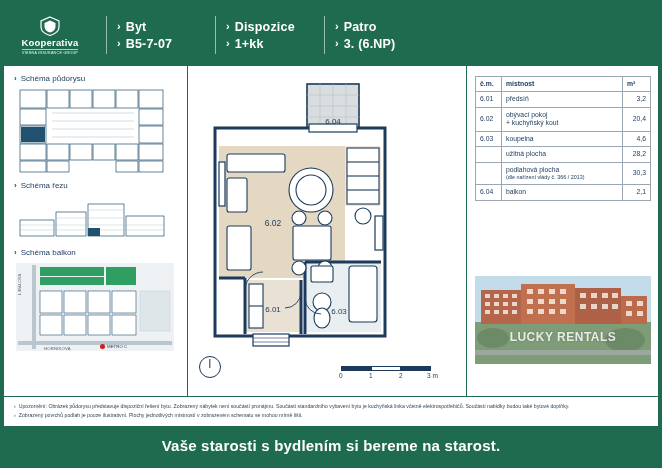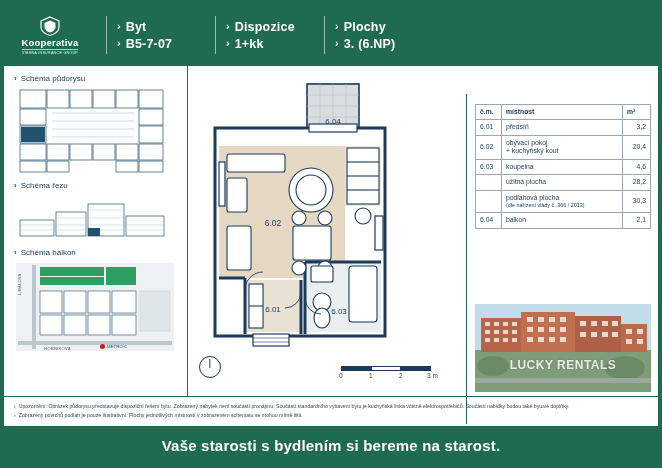--- a/index.html
+++ b/index.html
@@ -125,21 +125,20 @@
   .sb-seg { position: absolute; top: 0; height: 5px; border: .8px solid #1b3a5c; }
   .sb-fill { background: #1b3a5c; }
   .sb-lab { position: absolute; top: 6px; font-size: 6.5px; color: #1b3a5c; }
 
   
   .right-col {
     position: absolute; left: 462px; top: 62px;
     width: 192px; height: 330px;
     border-left: 1px solid #1f6b4f;
     padding: 10px 8px 0 8px;
-    margin-top: 28px;
   }
   table.tbl {
     width: 176px; border-collapse: collapse;
     font-size: 6.8px; color: #1b3a5c;
   }
   table.tbl th, table.tbl td {
     border: .7px solid #9aa7b2;
     padding: 3px 4px;
     vertical-align: middle;
     line-height: 1.25;
@@ -225,21 +224,21 @@
       <div class="hrow">
           <span class="chev">›</span>
         <span class="hlabel">1+kk</span>
         </div>
     </div>
 
     <div class="vdiv"></div>
     <div class="hgroup">
       <div class="hrow">
           <span class="chev">›</span>
-        <span class="hlabel">Plochy</span>
+        <span class="hlabel">Patro</span>
         </div>
       <div class="hrow">
           <span class="chev">›</span>
         <span class="hlabel">3. (6.NP)</span>
         </div>
     </div>
   </div>
 
   <div class="left-col">
 

